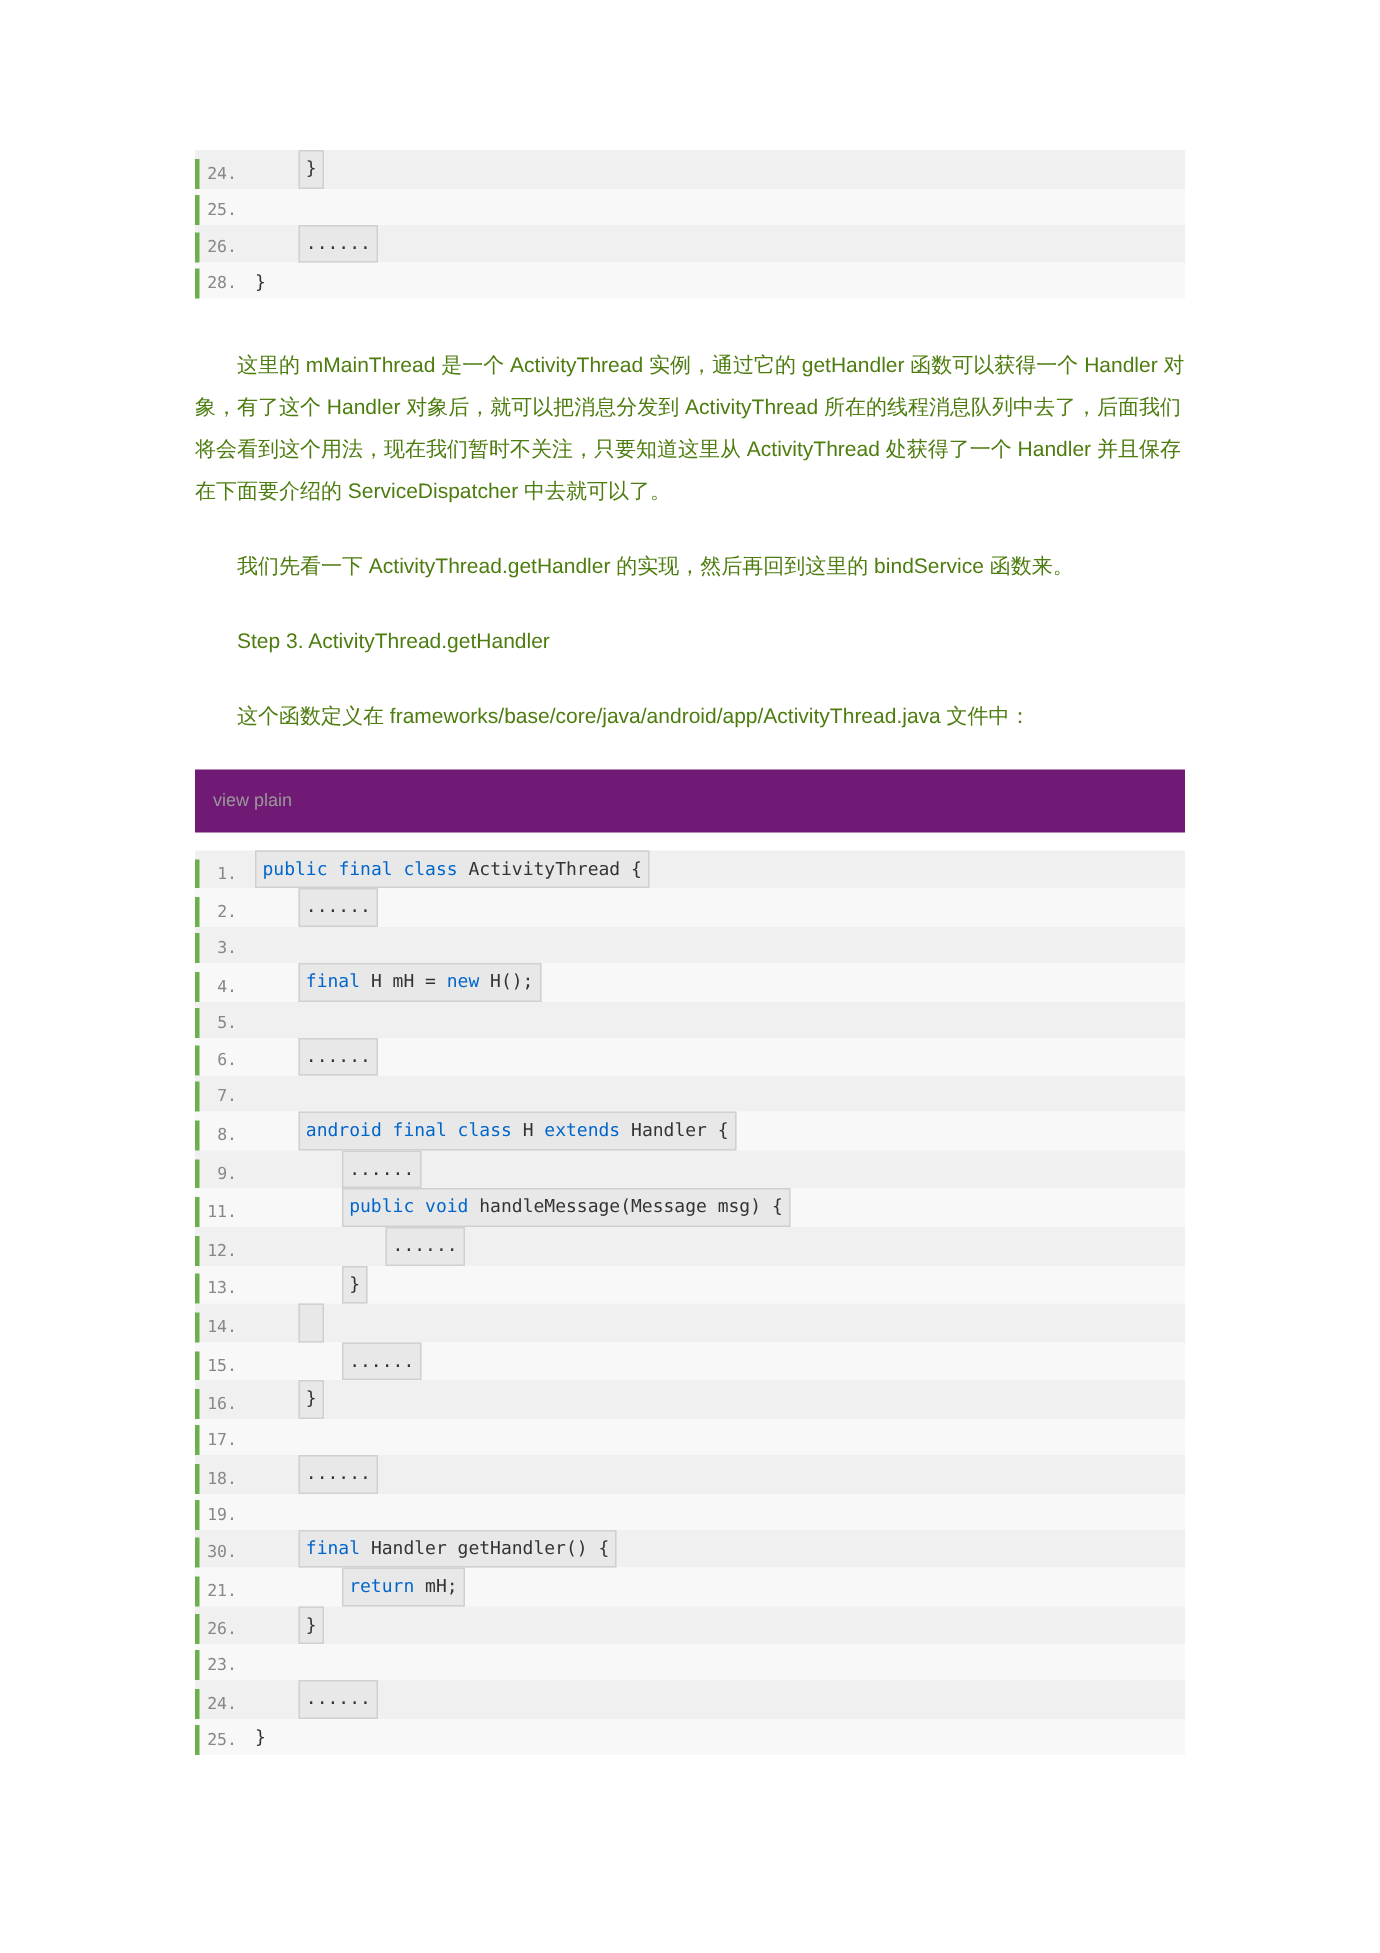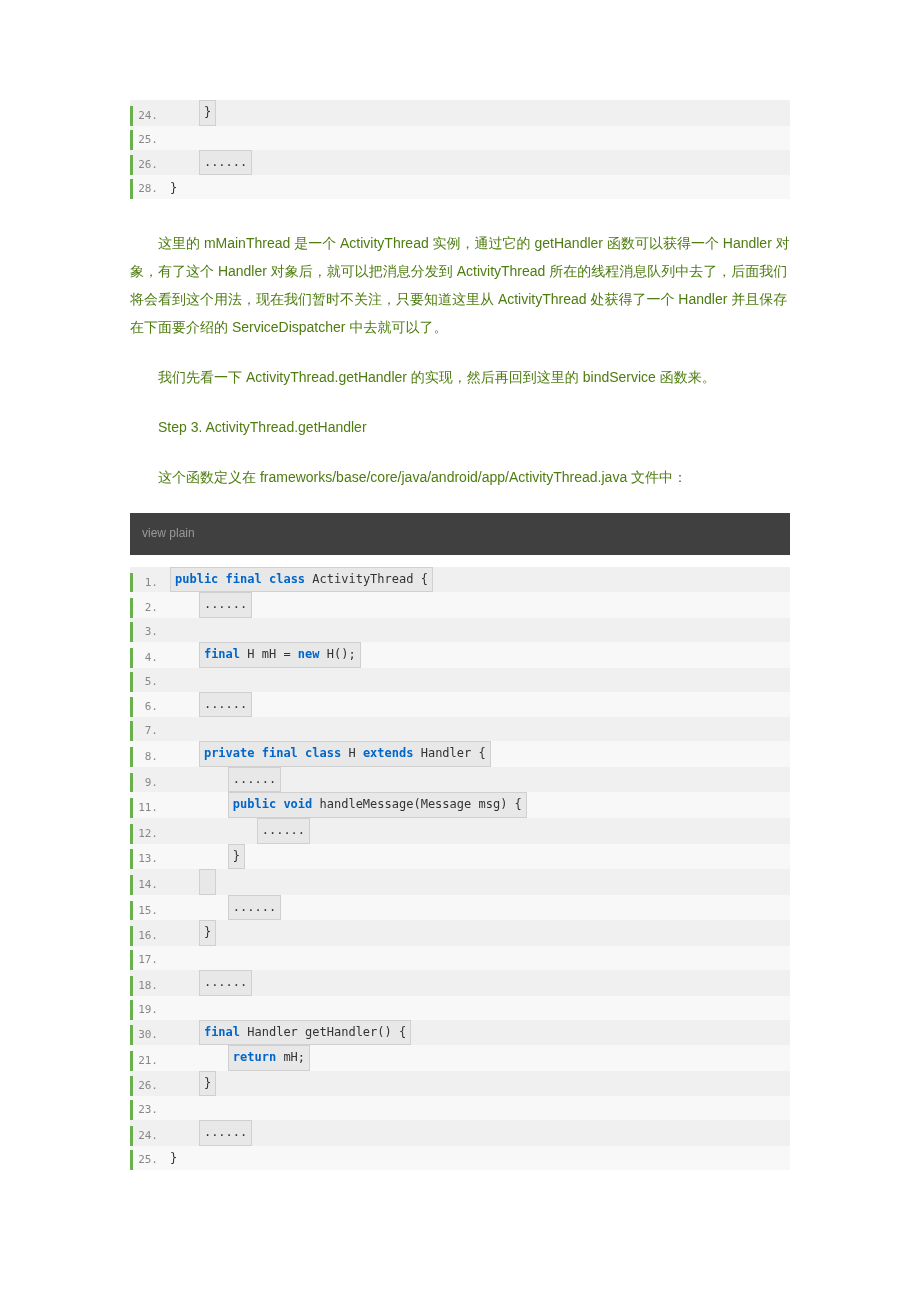--- a/index.html
+++ b/index.html
@@ -39,29 +39,29 @@
 .code-content {
   flex: 1;
   padding-left: 4px;
 }
 .code-content .hl {
   background: #e8e8e8;
   border: 1px solid #d0d0d0;
   padding: 1px 4px;
   display: inline-block;
 }
-.kw { color: #0066cc; font-weight: bold; }
+.kw { color: #0066cc; font-weight: normal; }
 .para {
   margin: 22px 0;
   text-indent: 2em;
   line-height: 2;
   color: #4d7c0f;
 }
 .viewplain {
-  background: #404040;
+  background: #701a75;
   padding: 10px 12px;
   font-size: 12px;
   color: #999;
   margin: 20px 0 12px;
 }
 </style>
 </head>
 <body>
 
 <div class="code-block" id="cb1">
@@ -114,21 +114,21 @@
     <div class="code-line">
       <div class="gutter">6.</div>
       <div class="code-content">&nbsp;&nbsp;&nbsp;&nbsp;<span class="hl">......</span></div>
     </div>
     <div class="code-line">
       <div class="gutter">7.</div>
       <div class="code-content"></div>
     </div>
     <div class="code-line">
       <div class="gutter">8.</div>
-      <div class="code-content">&nbsp;&nbsp;&nbsp;&nbsp;<span class="hl"><span class="kw">private</span> <span class="kw">final</span> <span class="kw">class</span> H <span class="kw">extends</span> Handler {</span></div>
+      <div class="code-content">&nbsp;&nbsp;&nbsp;&nbsp;<span class="hl"><span class="kw">android</span> <span class="kw">final</span> <span class="kw">class</span> H <span class="kw">extends</span> Handler {</span></div>
     </div>
     <div class="code-line">
       <div class="gutter">9.</div>
       <div class="code-content">&nbsp;&nbsp;&nbsp;&nbsp;&nbsp;&nbsp;&nbsp;&nbsp;<span class="hl">......</span></div>
     </div>
     <div class="code-line">
       <div class="gutter">11.</div>
       <div class="code-content">&nbsp;&nbsp;&nbsp;&nbsp;&nbsp;&nbsp;&nbsp;&nbsp;<span class="hl"><span class="kw">public</span> <span class="kw">void</span> handleMessage(Message msg) {</span></div>
     </div>
     <div class="code-line">

